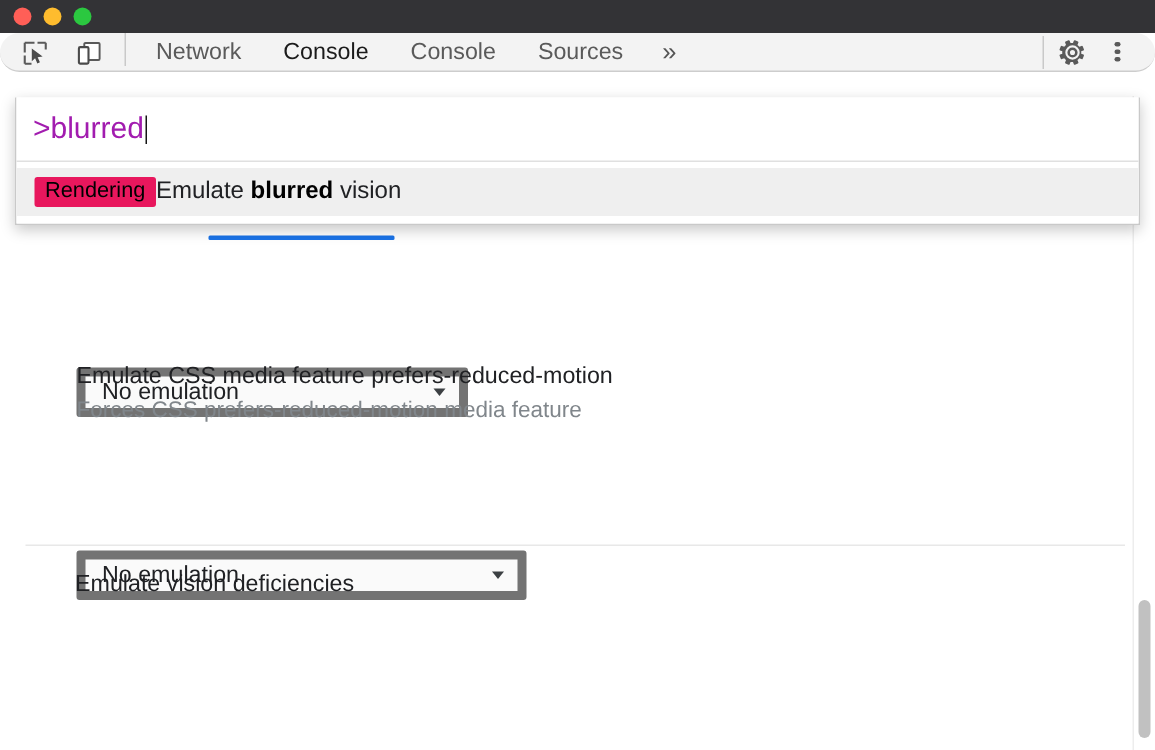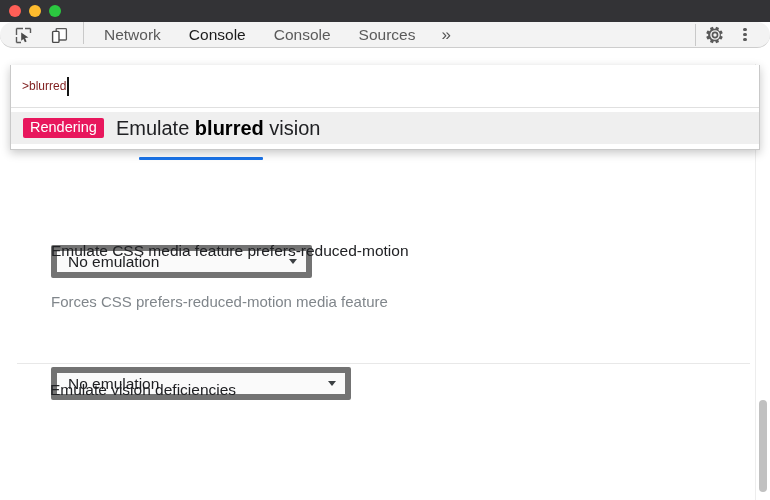--- a/index.html
+++ b/index.html
@@ -219,22 +219,22 @@
   }
   .palette-input-row {
     height: 42px;
     display: flex;
     align-items: center;
     padding-left: 11px;
     background: #ffffff;
     border-bottom: 1px solid #e0e0e0;
   }
   .palette-query {
-    font-size: 12px;
-    color: #7f1d1d;
+    font-size: 20px;
+    color: #a21caf;
     white-space: pre;
   }
   .caret-bar {
     display: inline-block;
     width: 1.5px;
     height: 19px;
     background: #151515;
     margin-left: 1px;
     vertical-align: -3px;
   }
@@ -244,31 +244,31 @@
   }
   .result-row {
     height: 32px;
     display: flex;
     align-items: center;
     padding-left: 12px;
     background: #efefef;
   }
   .badge {
     background: #e8175d;
-    color: #ffffff;
+    color: #000000;
     font-size: 14.5px;
     padding: 2px 7px 3px 7px;
     border-radius: 2px;
     line-height: 1;
     white-space: nowrap;
   }
   .result-text {
-    font-size: 20px;
+    font-size: 16px;
     color: #202124;
-    margin-left: 12px;
+    margin-left: 0;
     white-space: nowrap;
   }
   .result-text b { font-weight: bold; color: #000; }
 </style>
 </head>
 <body>
 
 <div class="window">
 
   <div class="titlebar">
@@ -325,21 +325,21 @@
   <div class="panel">
 
     <div class="tab-underline"></div>
 
     <div class="select" id="sel1">
       <span class="select-label">No emulation</span>
       <span class="caret"></span>
     </div>
 
     <div class="setting-title" style="left:51px; top:178px;">Emulate CSS media feature prefers-reduced-motion</div>
-    <div class="setting-sub" style="left:51px; top:201px;margin-top:28px;">Forces CSS prefers-reduced-motion media feature</div>
+    <div class="setting-sub" style="left:51px; top:201px;">Forces CSS prefers-reduced-motion media feature</div>
     <div class="select" id="sel2">
       <span class="select-label">No emulation</span>
       <span class="caret"></span>
     </div>
 
     <div class="divider" style="top:299px;"></div>
 
     <div class="setting-title" style="left:50px; top:317px;">Emulate vision deficiencies</div>
 
   </div>

